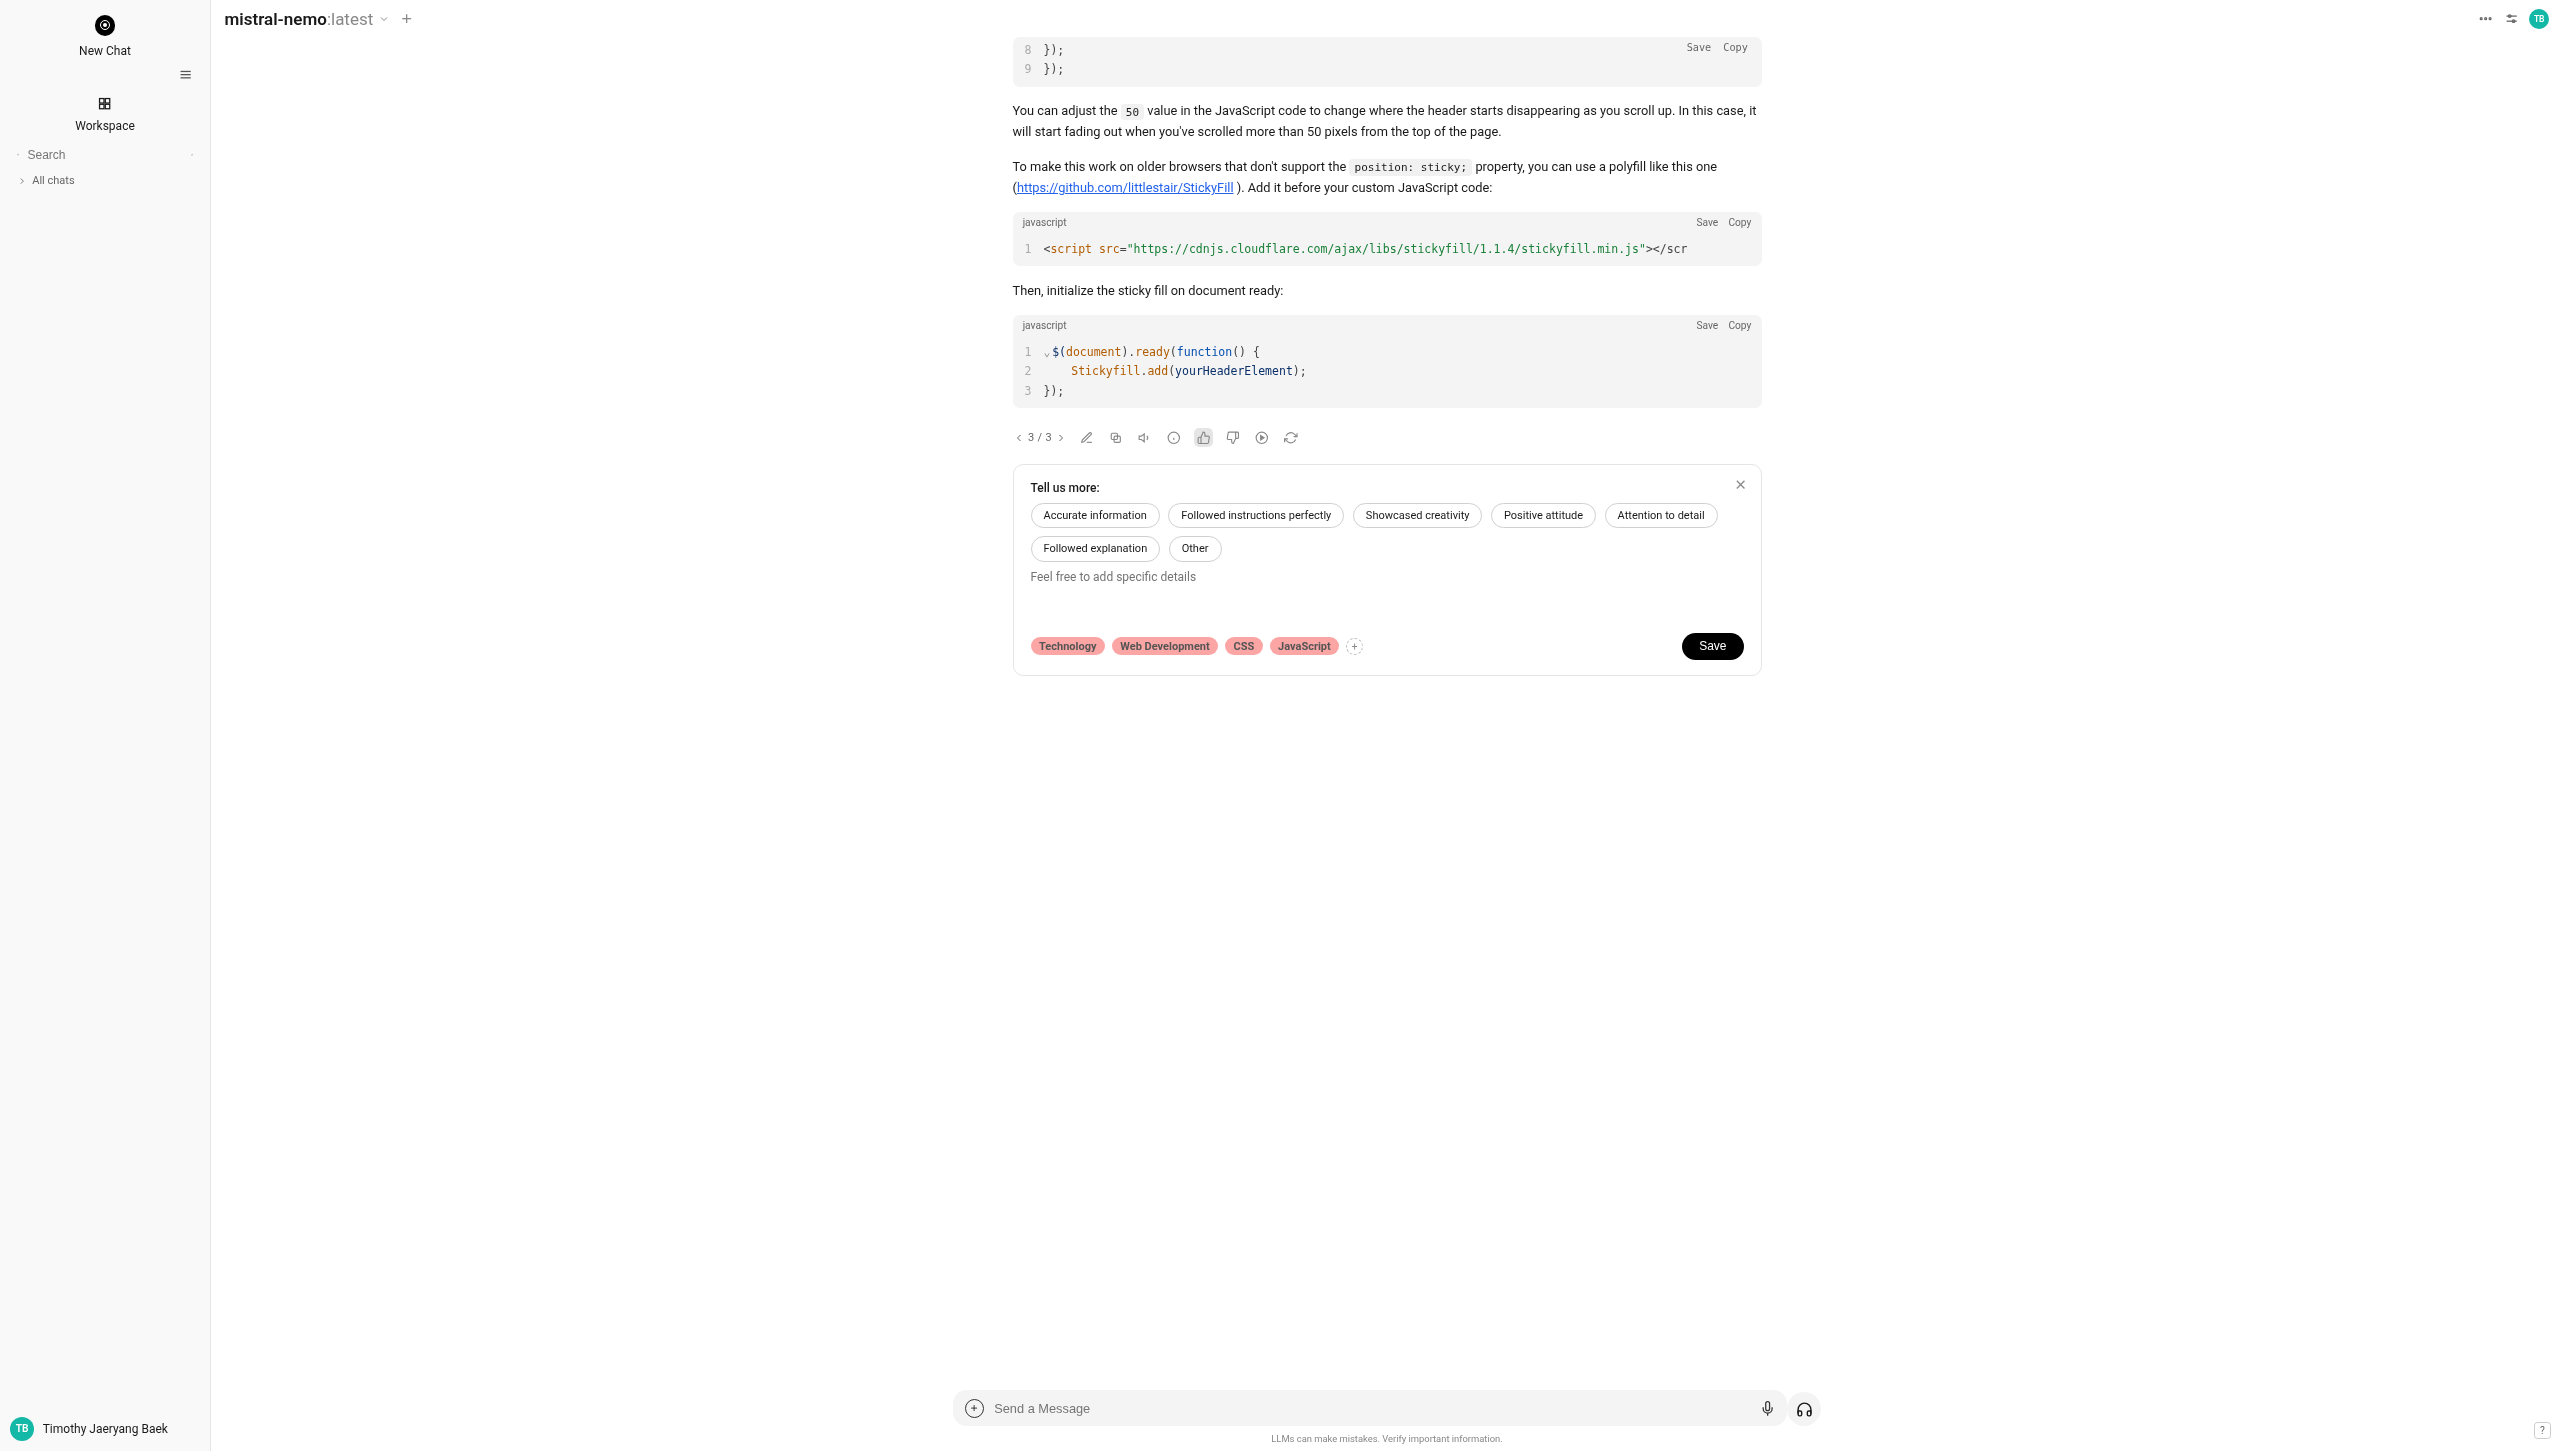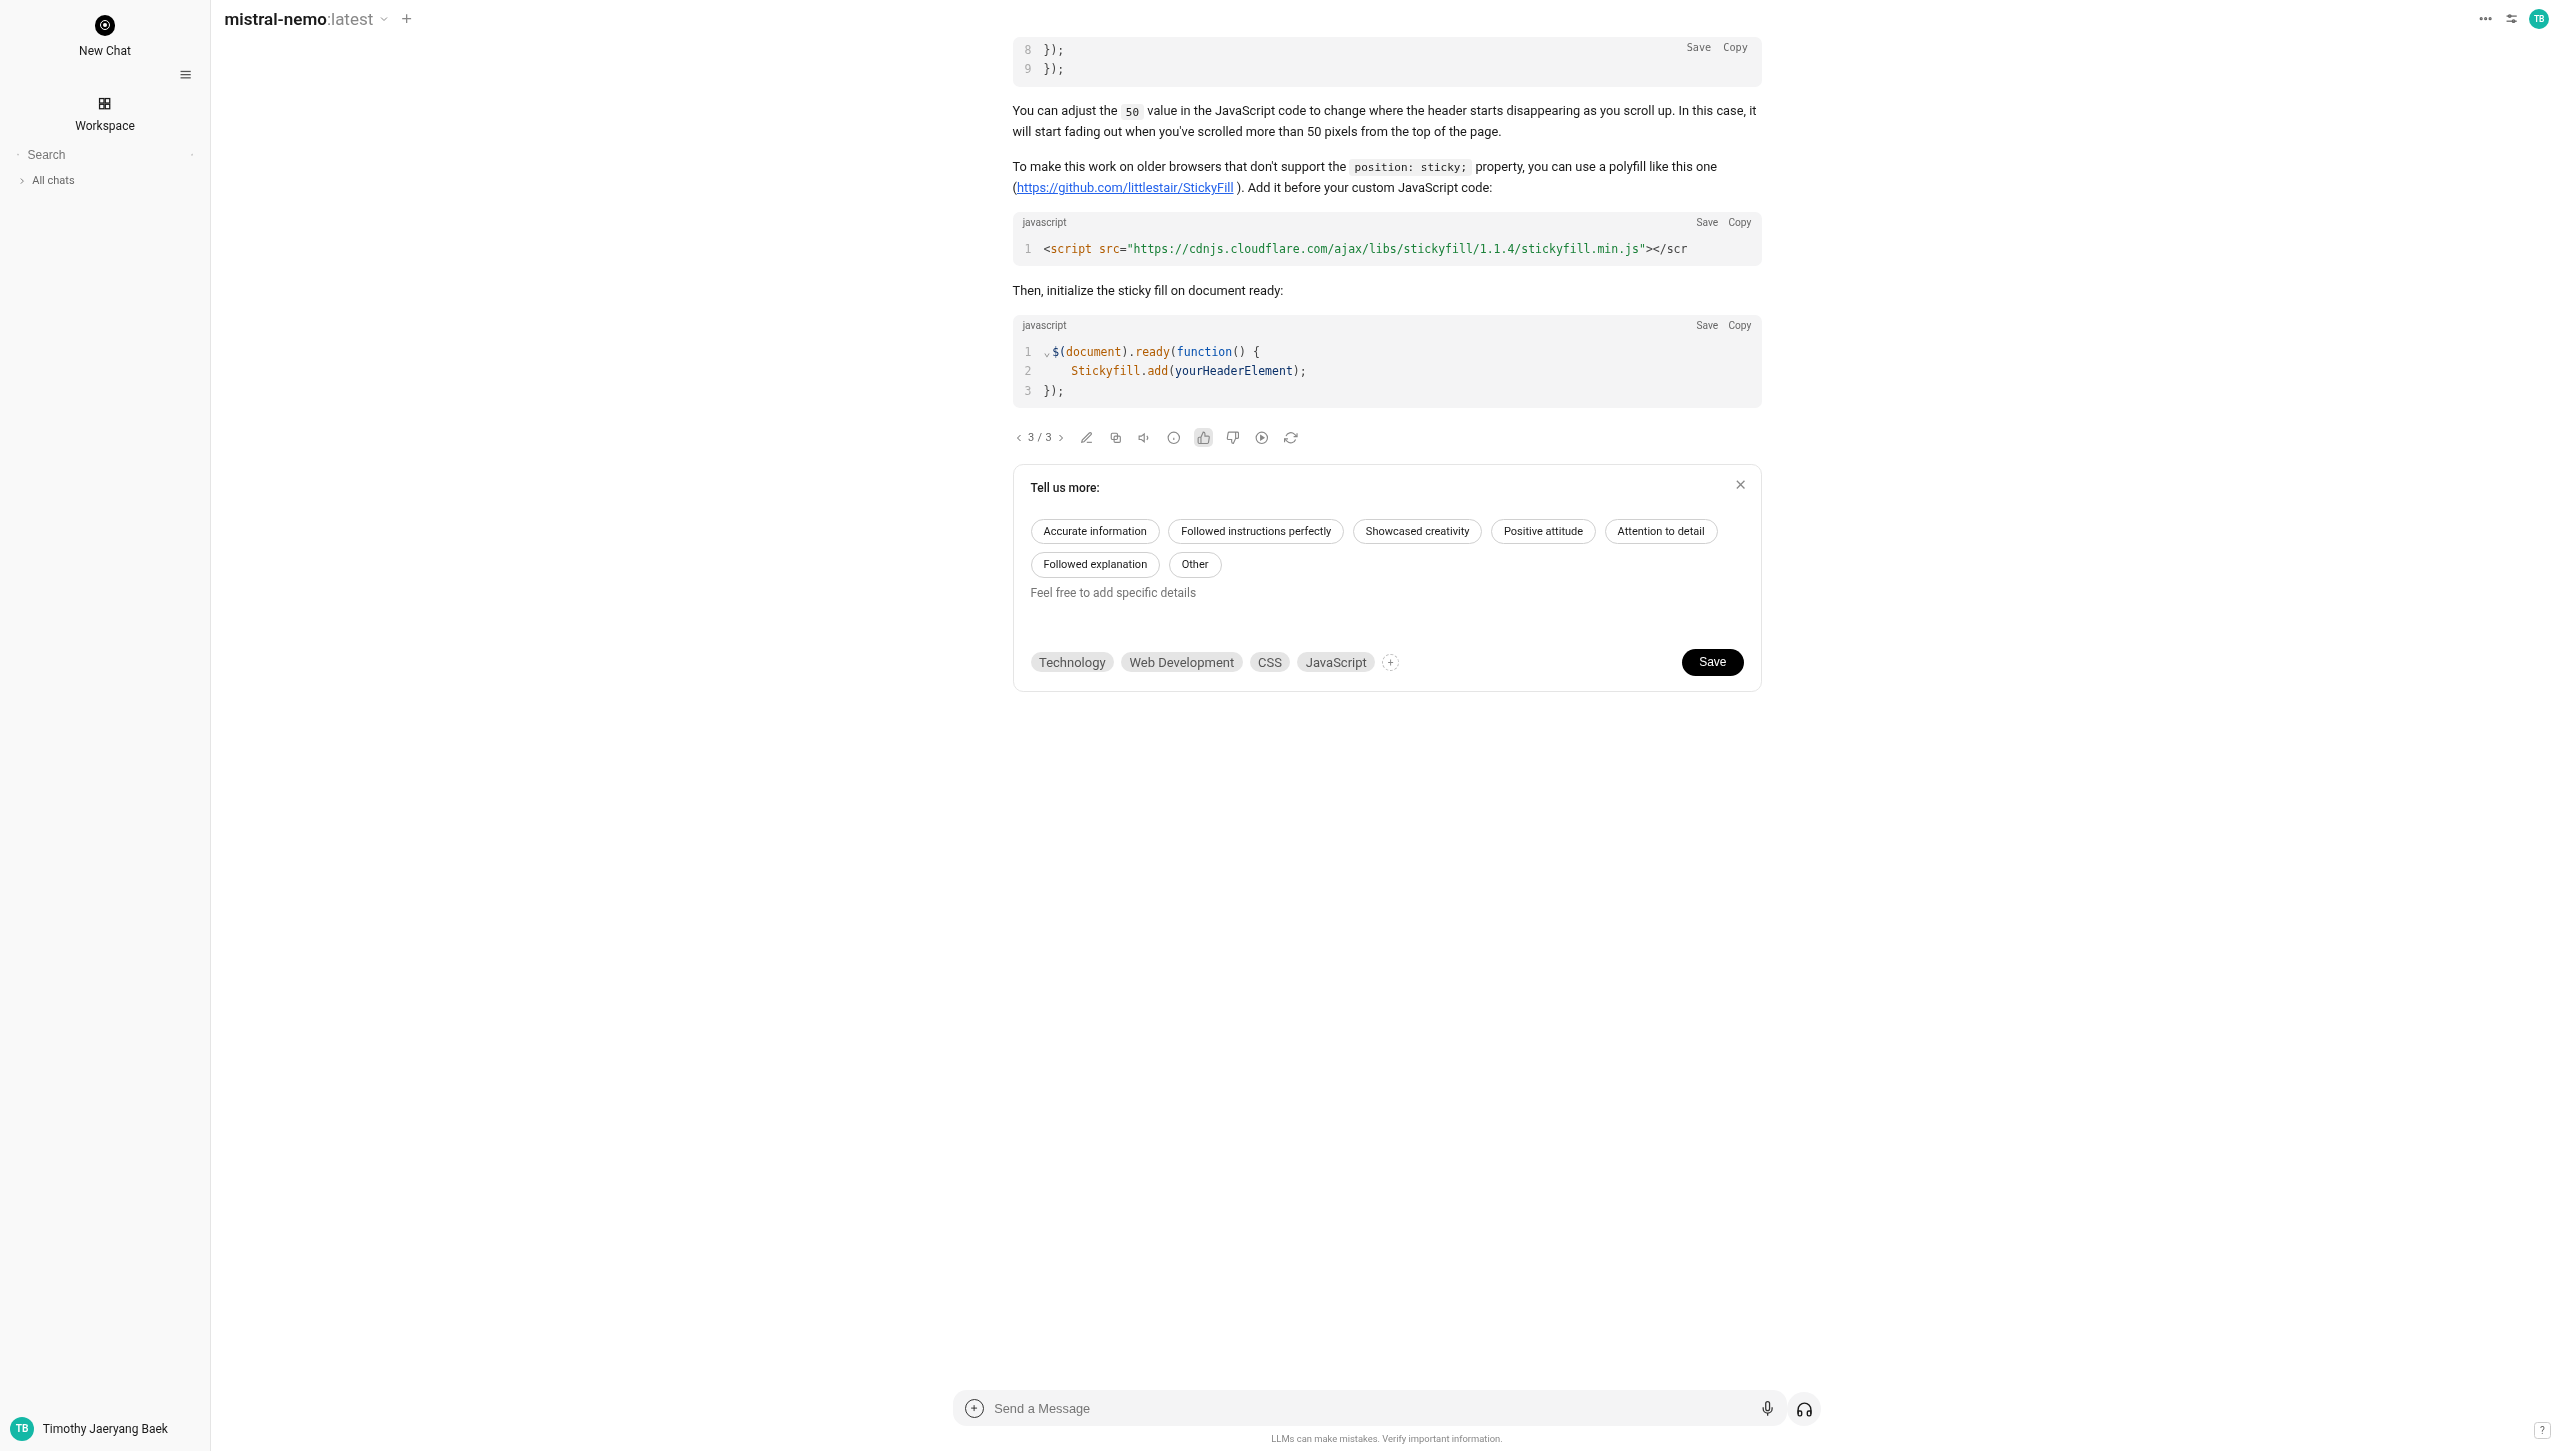--- a/index.html
+++ b/index.html
@@ -109,36 +109,36 @@
     .action-btn {
       width: 19px; height: 19px; display: flex; align-items: center; justify-content: center;
       cursor: pointer; border-radius: 5.1px;
     }
     .action-btn.active { background: #e5e5e5; }
     .pager { font-size: 11px; color: #666; display: flex; align-items: center; gap: 3.4px; }
     .feedback-card {
       border: 0.9px solid #e5e5e5; border-radius: 10.2px;
       padding: 15.3px 17px; margin-bottom: 25.5px; position: relative;
     }
-    .feedback-title { font-size: 12px; font-weight: 500; margin-bottom: 24px; }
+    .feedback-title { font-size: 12px; font-weight: 500; margin-bottom: 8px; }
     .chip-row { display: flex; flex-wrap: wrap; gap: 8.5px; margin-bottom: 8px; }
     .chip {
       border: 0.9px solid #d0d0d0; border-radius: 850px;
       padding: 5.1px 12px; font-size: 11px; cursor: pointer;
     }
     .feedback-textarea {
       width: 100%; border: none; resize: none; outline: none;
       font-size: 12px; color: #666; min-height: 43px; font-family: inherit;
     }
     .feedback-footer {
       display: flex; align-items: center; gap: 6.8px; margin-top: 17px;
     }
     .tag-pill {
-      background: #e5e5e5; border-radius: 850px;
-      padding: 2.6px 8.5px; font-size: 13px; color: #555;
+      background: #fca5a5; border-radius: 850px;
+      padding: 2.6px 8.5px; font-size: 11px; color: #555; font-weight: bold;
     }
     .tag-add {
       width: 17px; height: 17px; border: 0.9px dashed #bbb; border-radius: 850px;
       display: flex; align-items: center; justify-content: center; cursor: pointer;
       font-size: 10.2px; color: #888;
     }
     .save-btn {
       margin-left: auto; background: #000; color: #fff;
       border: none; border-radius: 850px; padding: 6.8px 17px;
       font-size: 12px; font-weight: 500; cursor: pointer;

